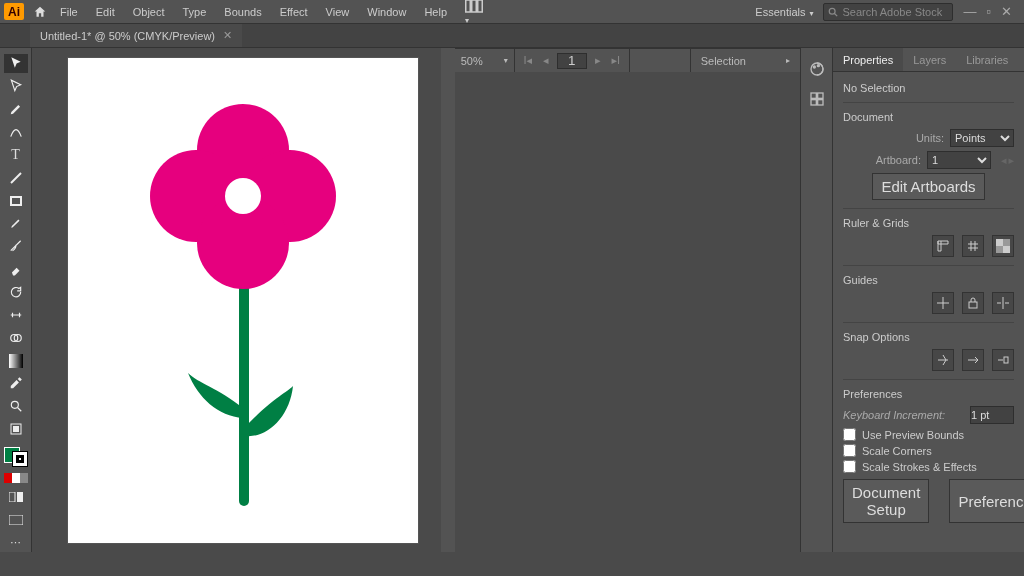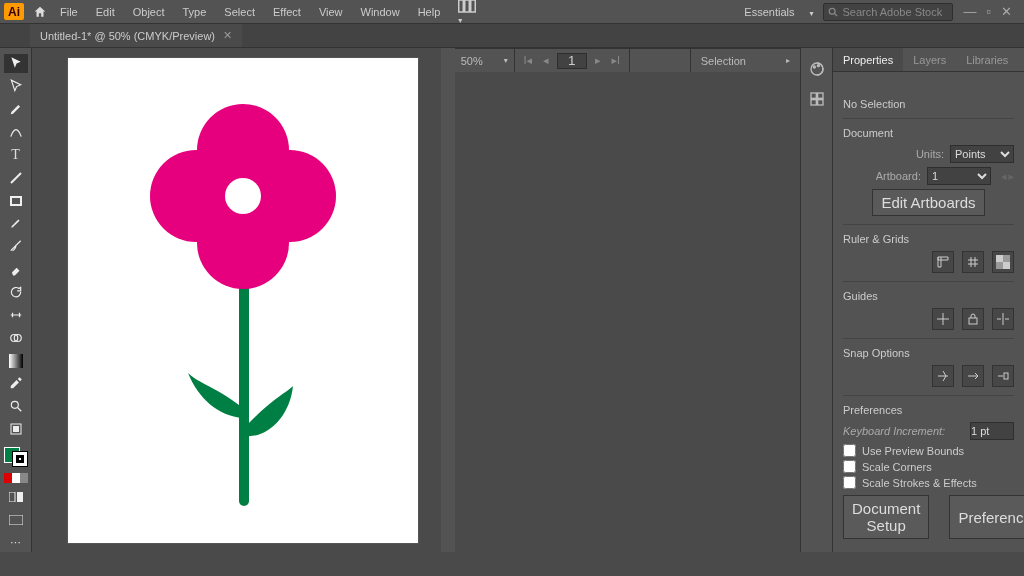--- a/index.html
+++ b/index.html
@@ -3,21 +3,21 @@
 <meta charset="utf-8">
 <style>
   * { box-sizing: border-box; margin: 0; padding: 0; font-family: "Segoe UI", Tahoma, sans-serif; }
   body { width: 1024px; height: 576px; background: #4a4a4a; color: #ccc; overflow: hidden; font-size: 11px; }
   
   .menubar { height: 24px; background: #535353; display: flex; align-items: center; gap: 2px; padding: 0 4px; border-bottom: 1px solid #333; }
   .app-logo { width: 20px; height: 17px; background: #ff9a00; color: #330000; font-weight: bold; display: flex; align-items: center; justify-content: center; font-size: 12px; border-radius: 2px; margin-right:4px;}
   .home-btn { width:20px; height:20px; display:flex; align-items:center; justify-content:center; color:#ccc; }
   .menu-item { color: #ccc; padding: 0 8px; cursor: pointer;}
   .spacer { flex:1; }
-  .workspace { display:flex; align-items:flex-end; gap:15px; padding:0 8px; color:#ccc;}
+  .workspace { display:flex; align-items:flex-end; gap:4px; padding:0 8px; color:#ccc;}
   .searchbox { width:130px; height:18px; background:#424242; border:1px solid #2e2e2e; display:flex; align-items:center; gap:4px; padding:0 4px; color:#888; border-radius:2px;}
   .win-btns { display:flex; gap:10px; padding:0 8px; color:#aaa; font-size:13px;}
   
   .tabstrip { height: 24px; display:flex; align-items:stretch; background:#434343; padding-left:30px; border-bottom:1px solid #333;}
   .tab { display:flex; align-items:center; gap:8px; padding:0 10px; background:#4a4a4a; font-size:11px; color:#ccc;}
   .tab .close { color:#999; cursor:pointer;}
   
   .main { display:flex; height:504px; }
   
   .toolbar { width:32px; background:#535353; border-right:1px solid #333; display:flex; flex-direction:column; align-items:center; gap:4px; padding-top:6px;}
@@ -44,21 +44,21 @@
   
   .rightstack { display:flex; height:504px;}
   .icondock { width:32px; background:#535353; border-left:1px solid #333; display:flex; flex-direction:column; align-items:center; gap:8px; padding-top:10px;}
   .icondock div{width:22px; height:22px; display:flex; align-items:center; justify-content:center; color:#bbb;}
   .panel { width:192px; background:#535353; border-left:1px solid #333; display:flex; flex-direction:column; font-size:11px;}
   .ptabs { display:flex; height:24px; border-bottom:1px solid #333;}
   .ptab { padding:0 10px; display:flex; align-items:center; color:#999; cursor:pointer;}
   .ptab.active { color:#eee; background:#4a4a4a;}
   .pbody { padding:8px 10px; flex:1; overflow:auto;}
   .sect { color:#ccc; margin:8px 0 6px; font-size:11px; border-top:1px solid #444; padding-top:8px;}
-  .sect.first{border:none; padding-top:0; margin-top:18px;}
+  .sect.first{border:none; padding-top:0; margin-top:2px;}
   .row { display:flex; align-items:center; gap:6px; margin:4px 0;}
   .row label { color:#aaa; flex:1; text-align:right;}
   .row select, .row input[type=text] { background:#424242; border:1px solid #2e2e2e; color:#ddd; height:18px; width:64px; font-size:11px;}
   .iconrow { display:flex; gap:8px; margin:4px 0;}
   .iconbtn { width:22px; height:22px; background:#474747; border:1px solid #333; display:flex; align-items:center; justify-content:center;}
   .wbtn { background:#5a5a5a; border:1px solid #333; color:#ddd; padding:4px 8px; cursor:pointer; font-size:15px;}
   .btnrow{display:flex; gap:20px; margin-top:6px;}
   .cb{display:flex; align-items:center; gap:6px; margin:3px 0; color:#ccc;}
   .cb input{accent-color:#666;}
   .arrows{ display:flex; gap:2px; color:#666; margin-left:4px;}
@@ -71,21 +71,21 @@
   <span class="app-logo">Ai</span>
   <span class="home-btn">
     <svg width="14" height="14" viewBox="0 0 24 24" fill="#ddd">
         <path d="M12 3l9 8h-3v9h-4v-6h-4v6H6v-9H3z"></path>
       </svg>
   </span>
   <span class="menu-item">File</span>
   <span class="menu-item">Edit</span>
   <span class="menu-item">Object</span>
   <span class="menu-item">Type</span>
-  <span class="menu-item">Select</span>
+  <span class="menu-item">Bounds</span>
   <span class="menu-item">Effect</span>
   <span class="menu-item">View</span>
   <span class="menu-item">Window</span>
   <span class="menu-item">Help</span>
   <span class="menu-item">
     <svg width="18" height="14" viewBox="0 0 24 18" fill="none" stroke="#ccc" stroke-width="2">
         <rect x="1" y="1" width="6" height="16"></rect>
         <rect x="9" y="1" width="6" height="16"></rect>
         <rect x="17" y="1" width="6" height="16"></rect>
       </svg> <span style="font-size:8px;">▾</span>

